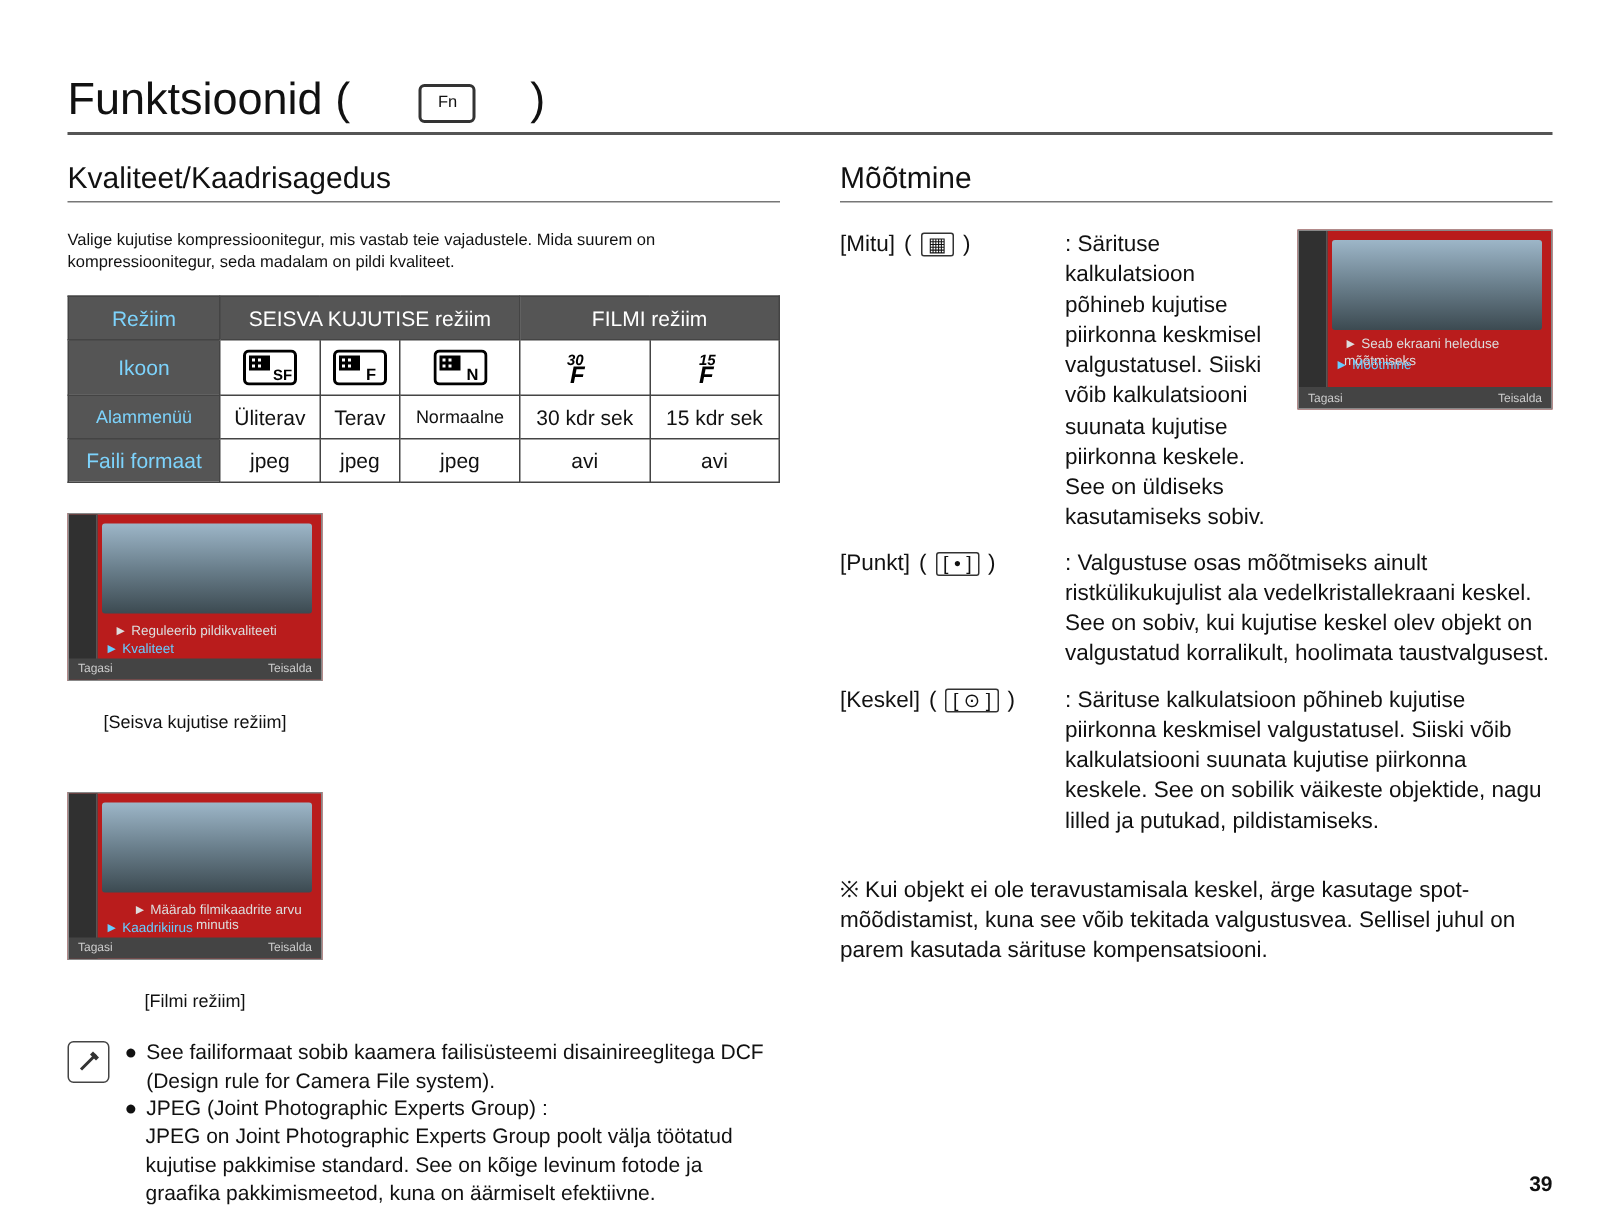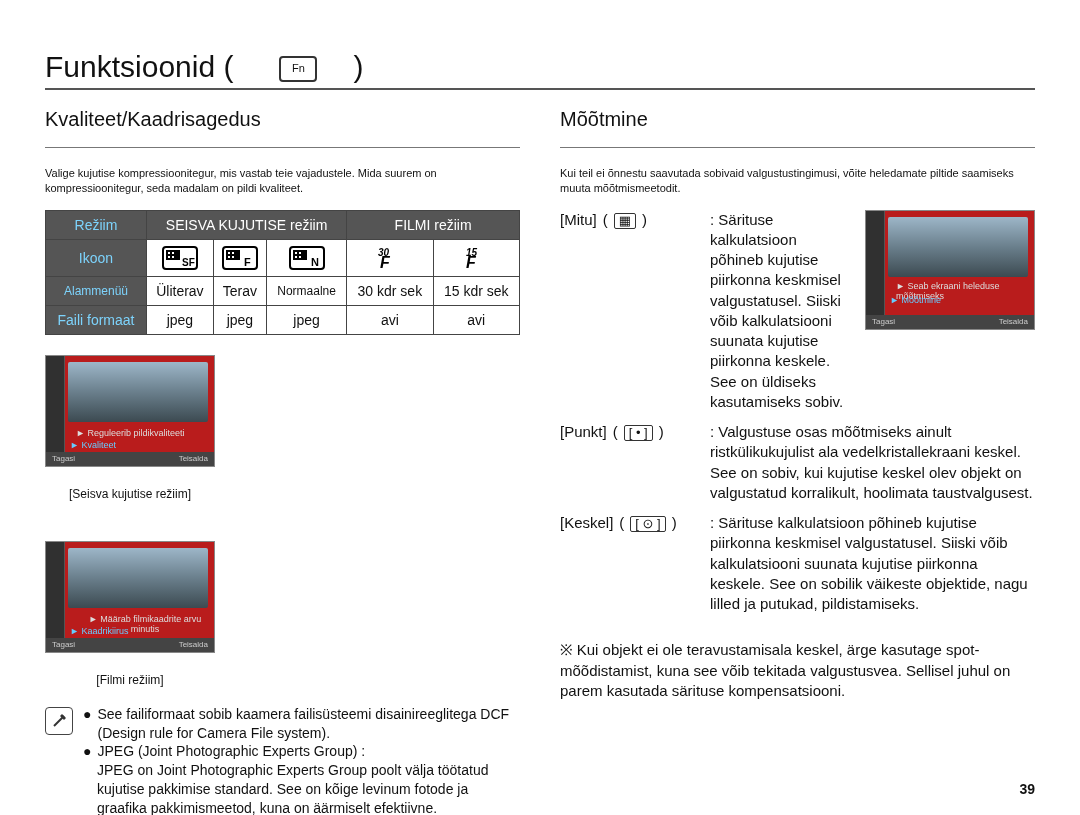--- a/index.html
+++ b/index.html
@@ -39,21 +39,21 @@
     font-size: 11px; text-align: center; line-height: 20px;
   }
   .columns {
     display: flex;
     gap: 40px;
   }
   .col { flex: 1; }
   .sec-head {
     font-size: 20px;
     border-bottom: 1px solid #777;
-    padding-bottom: 16px;
+    padding-bottom: 3px;
     margin-bottom: 18px;
   }
   p { margin: 0 0 14px 0; font-size: 11px; line-height: 1.35; }
   table.spec {
     border-collapse: collapse;
     width: 100%;
     font-size: 14px;
     margin-bottom: 20px;
   }
   table.spec th, table.spec td {
@@ -271,21 +271,20 @@
               <span class="dot">●</span>
               <span>JPEG (Joint Photographic Experts Group) :</span>
             </div>
           <div style="padding-left:14px">JPEG on Joint Photographic Experts Group poolt välja töötatud kujutise pakkimise standard. See on kõige levinum fotode ja graafika pakkimismeetod, kuna on äärmiselt efektiivne.</div>
         </div>
       </div>
     </div>
 
     <div class="col">
       <div class="sec-head">Mõõtmine</div>
-      <p>Kui teil ei õnnestu saavutada sobivaid valgustustingimusi, võite heledamate piltide saamiseks muuta mõõtmismeetodit.</p>
 
       <div class="right-shot">
         <div class="shot-img">
           <div class="leftbar"></div>
           <div class="photo"></div>
           <div class="label">► <span>Seab ekraani heleduse mõõtmiseks</span></div>
           <div class="hl">► <span>Mõõtmine</span></div>
           <div class="bottom">
               <span>Tagasi</span>
               <span>Teisalda</span>

